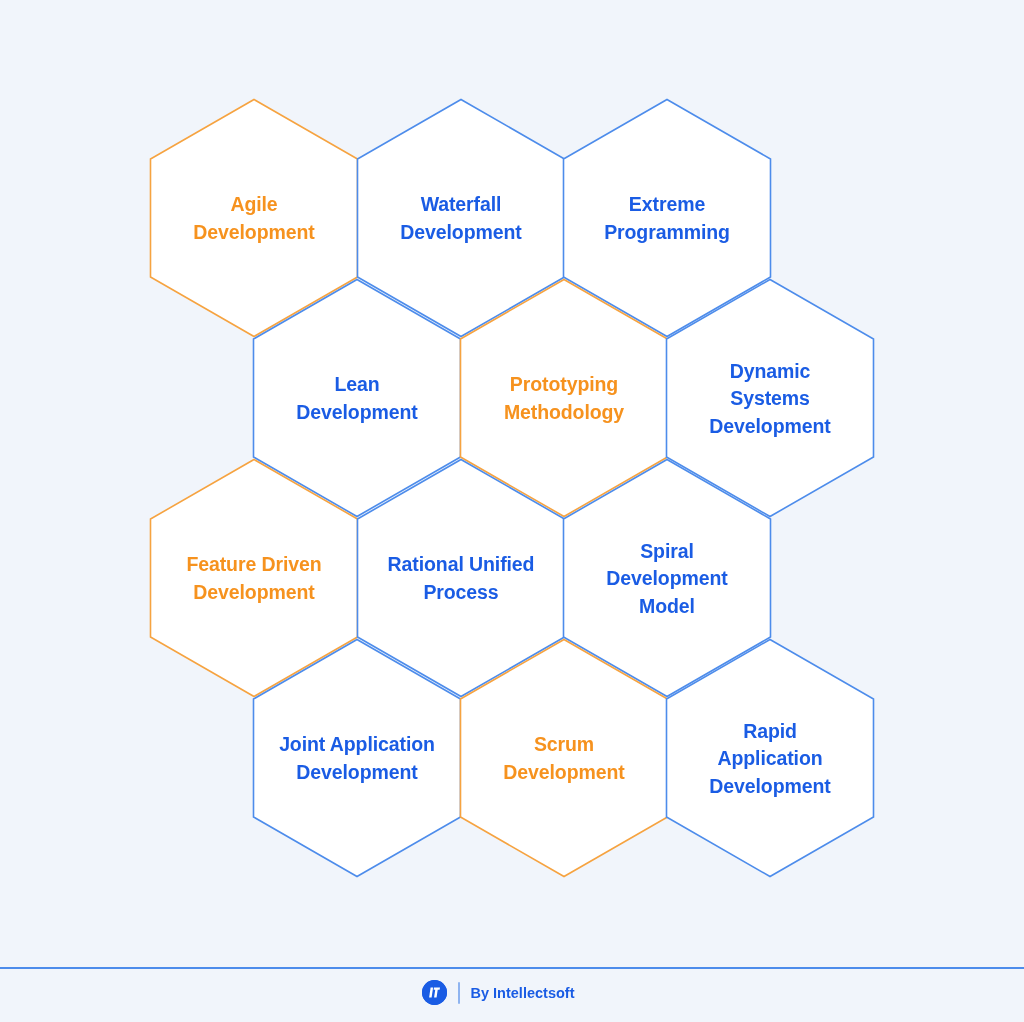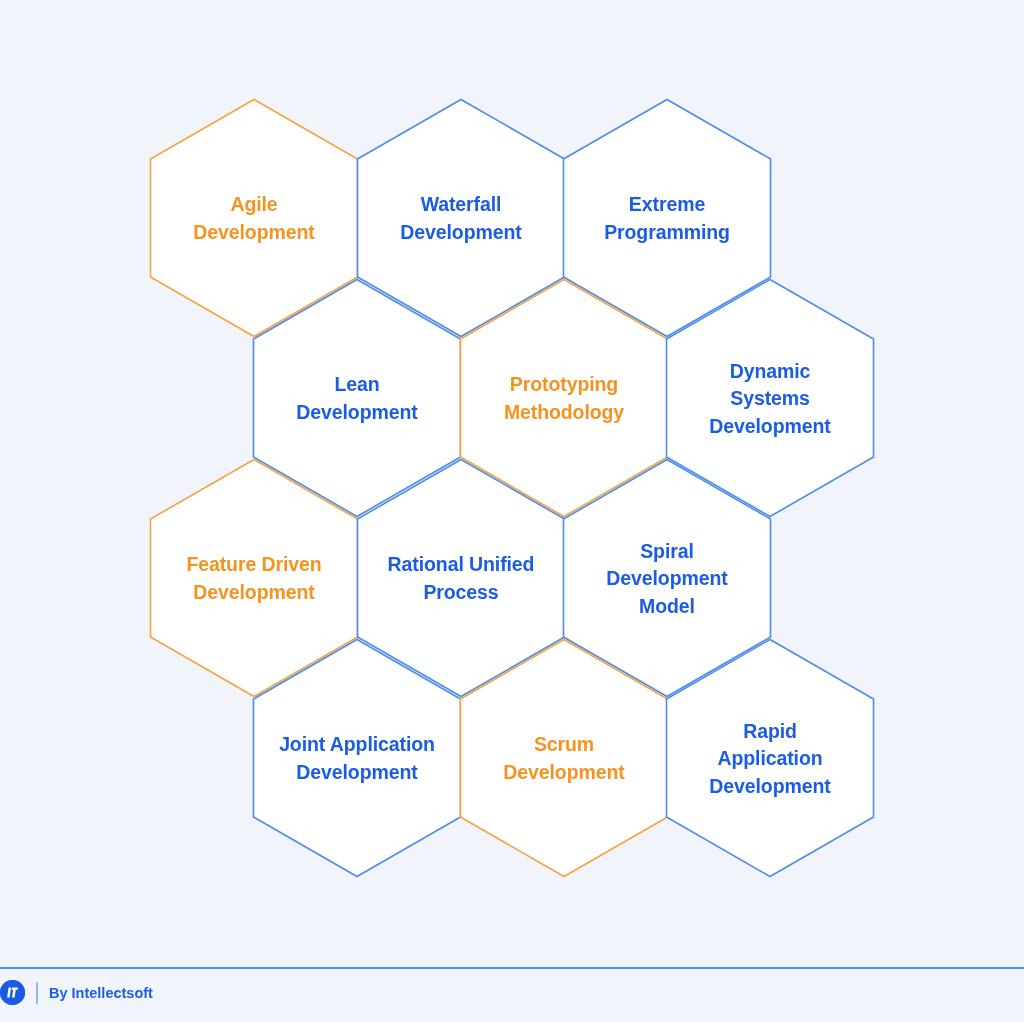--- a/index.html
+++ b/index.html
@@ -26,21 +26,21 @@
   .lbl-blue{fill:#1a5ce4;}
   .lbl-orange{fill:#f6921e;}
 
   
   #footer-rule{
     position:absolute;left:0;top:967px;width:1024px;height:2px;
     background:#4d8ceb;
   }
   #footer{
     position:absolute;left:0;top:969px;width:1024px;height:47px;
-    display:flex;align-items:center;justify-content:flex-start;
+    display:flex;align-items:center;justify-content:center;
     padding-right:28px;box-sizing:border-box;
   }
   #brand{display:flex;align-items:center;gap:11px;}
   .brand-logo{
     width:25px;height:25px;border-radius:50%;
     background:#1a5ce4;
     display:flex;align-items:center;justify-content:center;
     flex:0 0 auto;
   }
   .brand-logo svg{display:block;}

